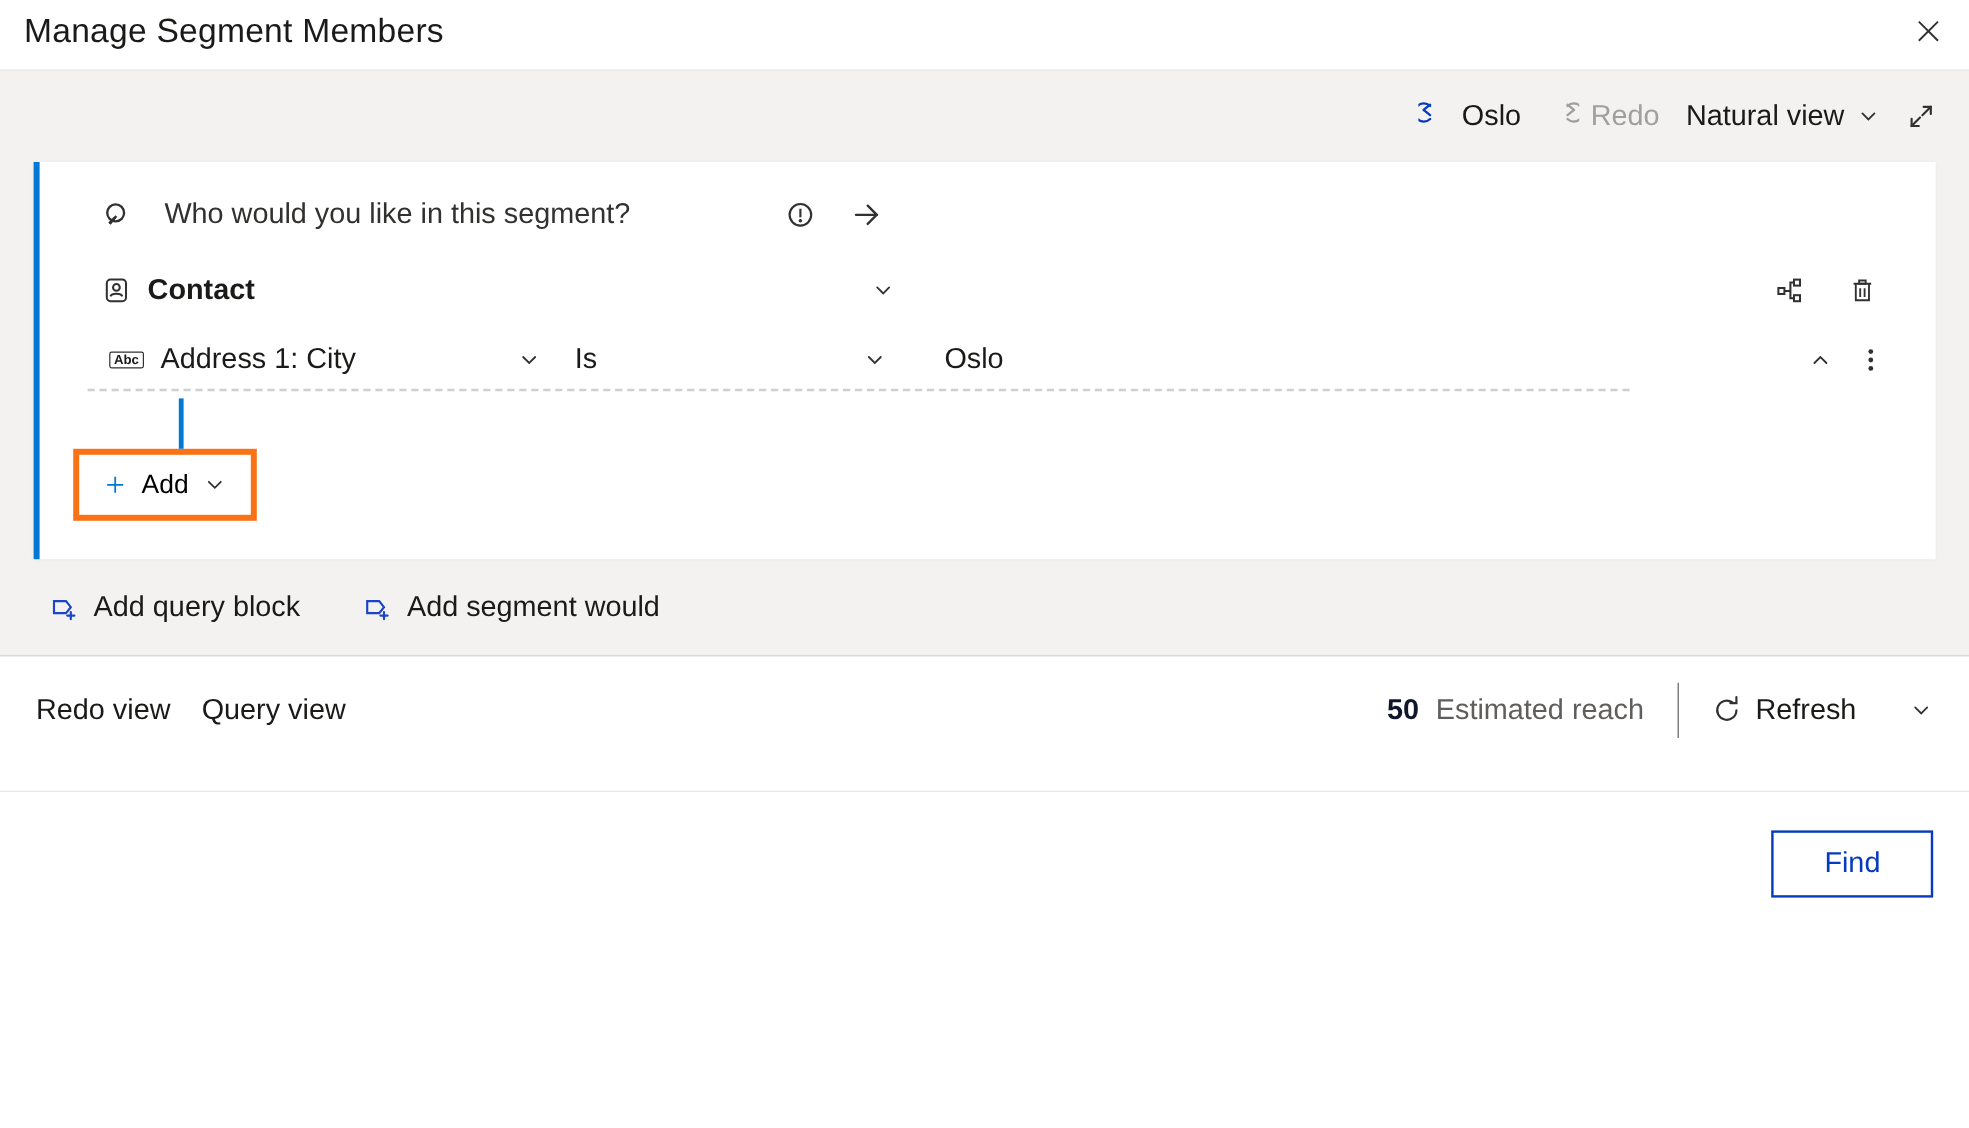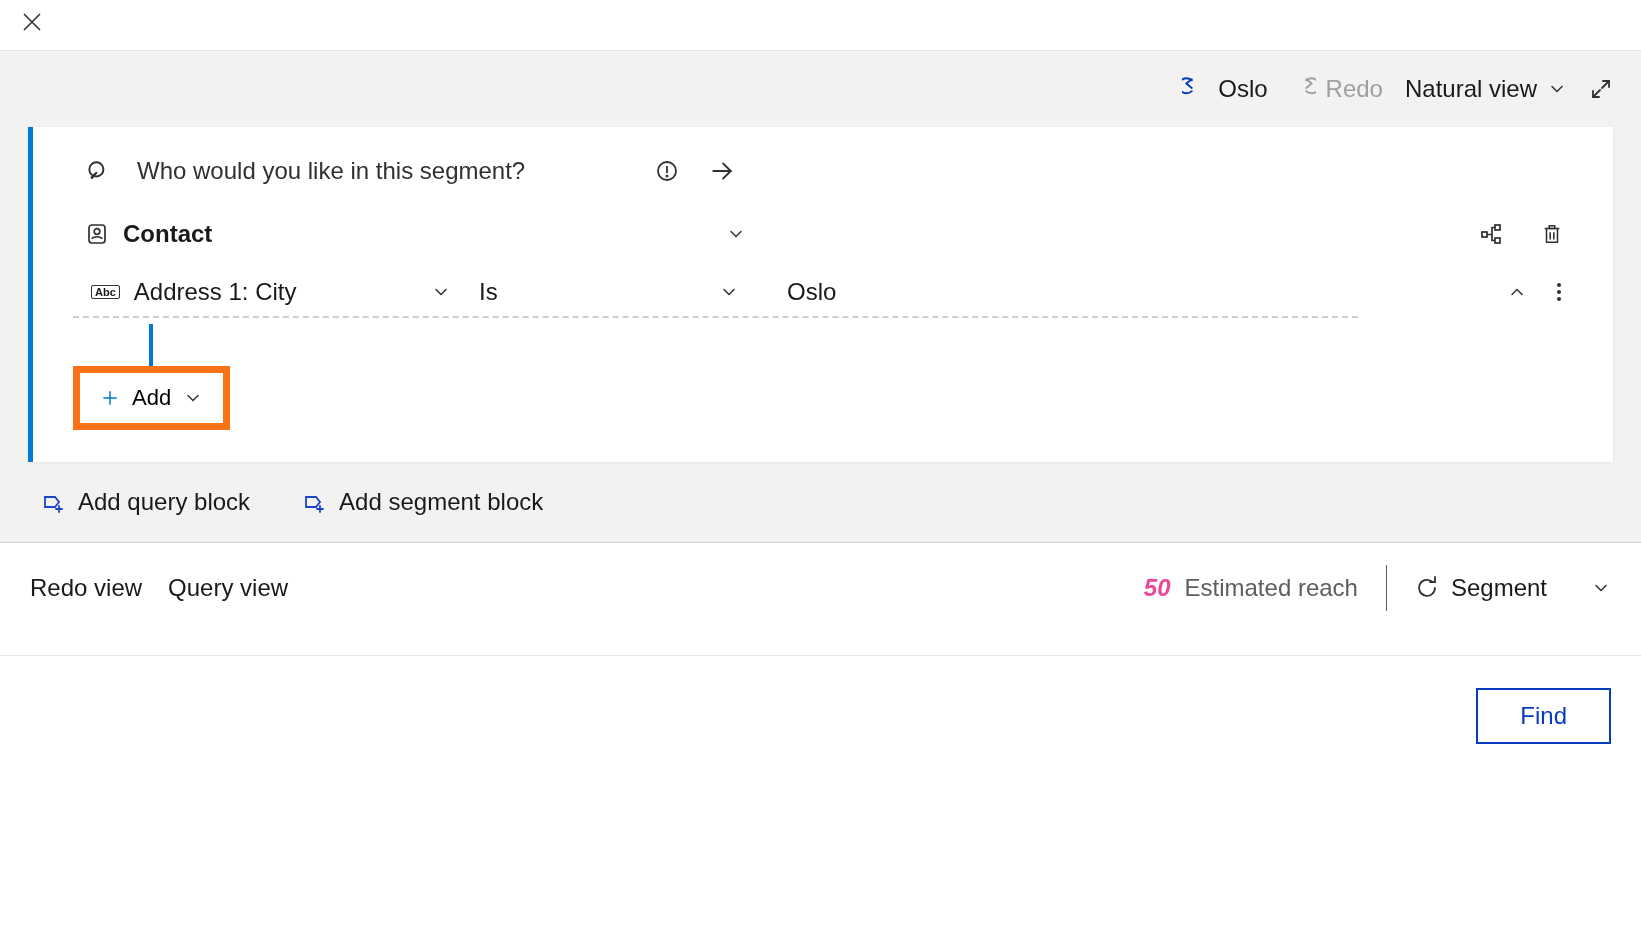--- a/index.html
+++ b/index.html
@@ -84,42 +84,42 @@
   .cond-val { margin-left: 48px; font-size:24px; }
   .cond-actions { margin-left:auto; display:flex; align-items:center; gap: 28px; padding-right: 14px;}
 
   .connector {
     height: 42px; position:relative; margin-left: 92px;
   }
   .connector .line {
     position:absolute; top:0; width:4px; height:42px; background:#0078d4; left:24px;
   }
   .add-btn {
-    margin: 0 0 32px 40px;
+    margin: 0 0 32px 28px;
     display:inline-flex; align-items:center; gap: 12px;
-    border:7px solid #f97316; background:#fff;
+    border:5px solid #f97316; background:#fff;
     padding: 12px 20px; font-size:22px; cursor:pointer;
   }
   .plus { color:#0078d4; font-size:22px; font-weight:300; }
 
   .block-adders {
     display:flex; align-items:center; gap: 53px;
     padding: 20px 0 26px 42px;
   }
   .block-adders .adder { display:inline-flex; align-items:center; gap: 12px; font-size:24px; cursor:pointer;}
   .block-adders svg { color:#1b44c8; }
 
   .footer-bar {
     border-top: 1px solid #d2d0ce;
     display:flex; align-items:center;
     padding: 22px 30px 22px 30px;
   }
   .view-links { display:flex; gap: 26px; font-size:24px; }
   .reach { margin-left:auto; display:flex; align-items:center; gap: 14px; font-size:24px;}
-  .reach .num { color:#ec4899; font-weight:600;font-style:italic; }
+  .reach .num { color:#0f172a; font-weight:600; }
   .reach .vr { width:1px; height:46px; background:#605e5c; margin: 0 14px; }
   .reach .refresh { display:inline-flex; align-items:center; gap:12px; cursor:pointer;}
   .reach .chev { margin-left:30px; }
 
   .action-bar {
     margin-top: 22px;
     border-top: 1px solid #e8e7e6;
     display:flex; justify-content:flex-end;
     padding: 32px 30px 0 0;
   }
@@ -130,20 +130,21 @@
 
   svg { display:block; }
   .chev svg { width:20px; height:20px; }
 </style>
 </head>
 <body>
 
 <div class="dialog">
 
   <div class="dialog-header">
+    <div class="dialog-title">Manage Segment Members</div>
     <div class="close-x">
       <svg width="24" height="24" viewBox="0 0 24 24" fill="none" stroke="#323130" stroke-width="1.6">
           <path d="M4 4 L20 20 M20 4 L4 20"></path>
         </svg>
     </div>
   </div>
 
   <div class="gray-zone">
     <div class="toolbar">
       <div class="item">
@@ -313,42 +314,42 @@
             <path d="M3 6 L13 6 L17 11 L13 16 L3 16 Z"></path>
             <path d="M17 15 L17 21 M14 18 L20 18"></path>
           </svg>
         <span>Add query block</span>
       </div>
       <div class="adder">
         <svg width="24" height="22" viewBox="0 0 24 22" fill="none" stroke="#1b44c8" stroke-width="1.8" stroke-linecap="round">
             <path d="M3 6 L13 6 L17 11 L13 16 L3 16 Z"></path>
             <path d="M17 15 L17 21 M14 18 L20 18"></path>
           </svg>
-        <span>Add segment block</span>
+        <span>Add segment would</span>
       </div>
     </div>
   </div>
 
   <div class="footer-bar">
     <div class="view-links">
       <span>Redo view</span>
       <span>Query view</span>
     </div>
     <div class="reach">
       <span class="num">50</span>
       <span style="color:#605e5c;">Estimated reach</span>
       <span class="vr"></span>
       <span class="refresh">
         <span>
           <svg width="24" height="24" viewBox="0 0 24 24" fill="none" stroke="#323130" stroke-width="1.8" stroke-linecap="round">
               <path d="M20 12 A8 8 0 1 1 16.5 5.2"></path>
               <path d="M17 2 L17 7 L12 7" transform="translate(3,-1)"></path>
             </svg>
         </span>
-        <span>Segment</span>
+        <span>Refresh</span>
       </span>
       <span class="chev">
         <svg viewBox="0 0 24 24" fill="none" stroke="#323130" stroke-width="1.8" stroke-linecap="round">
             <path d="M6 9 L12 15 L18 9"></path>
           </svg>
       </span>
     </div>
   </div>
 
   <div class="action-bar">

